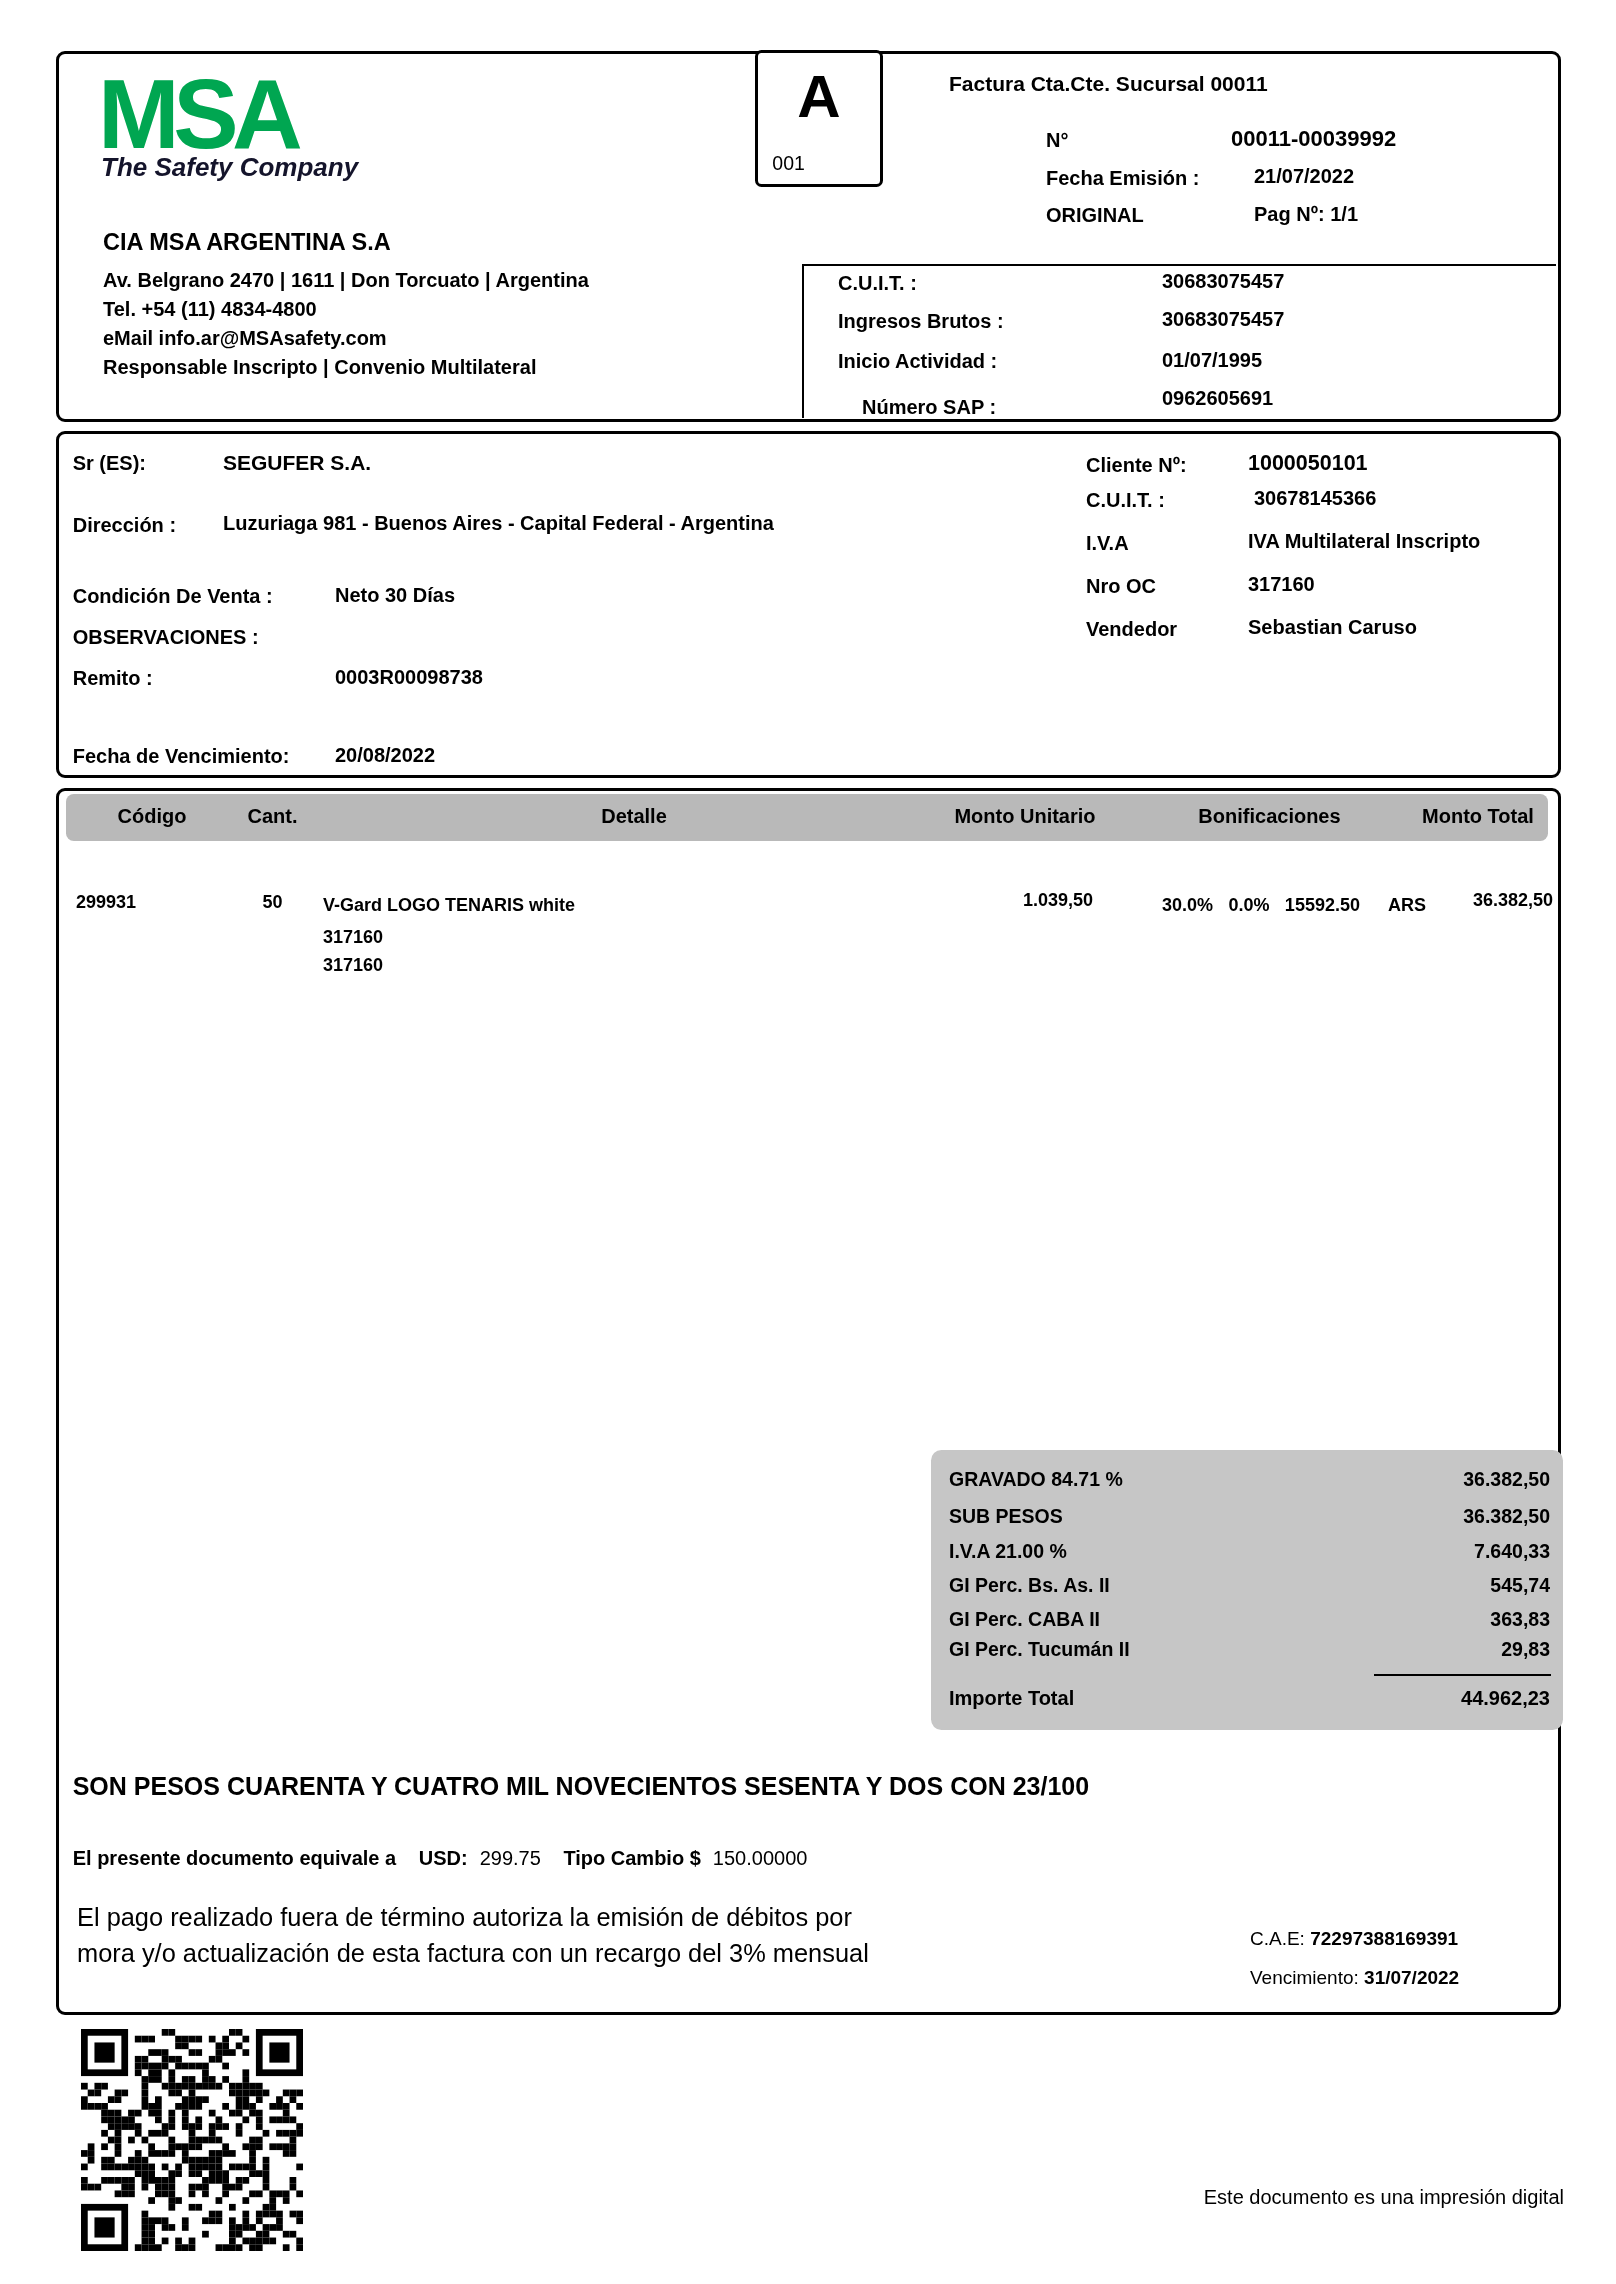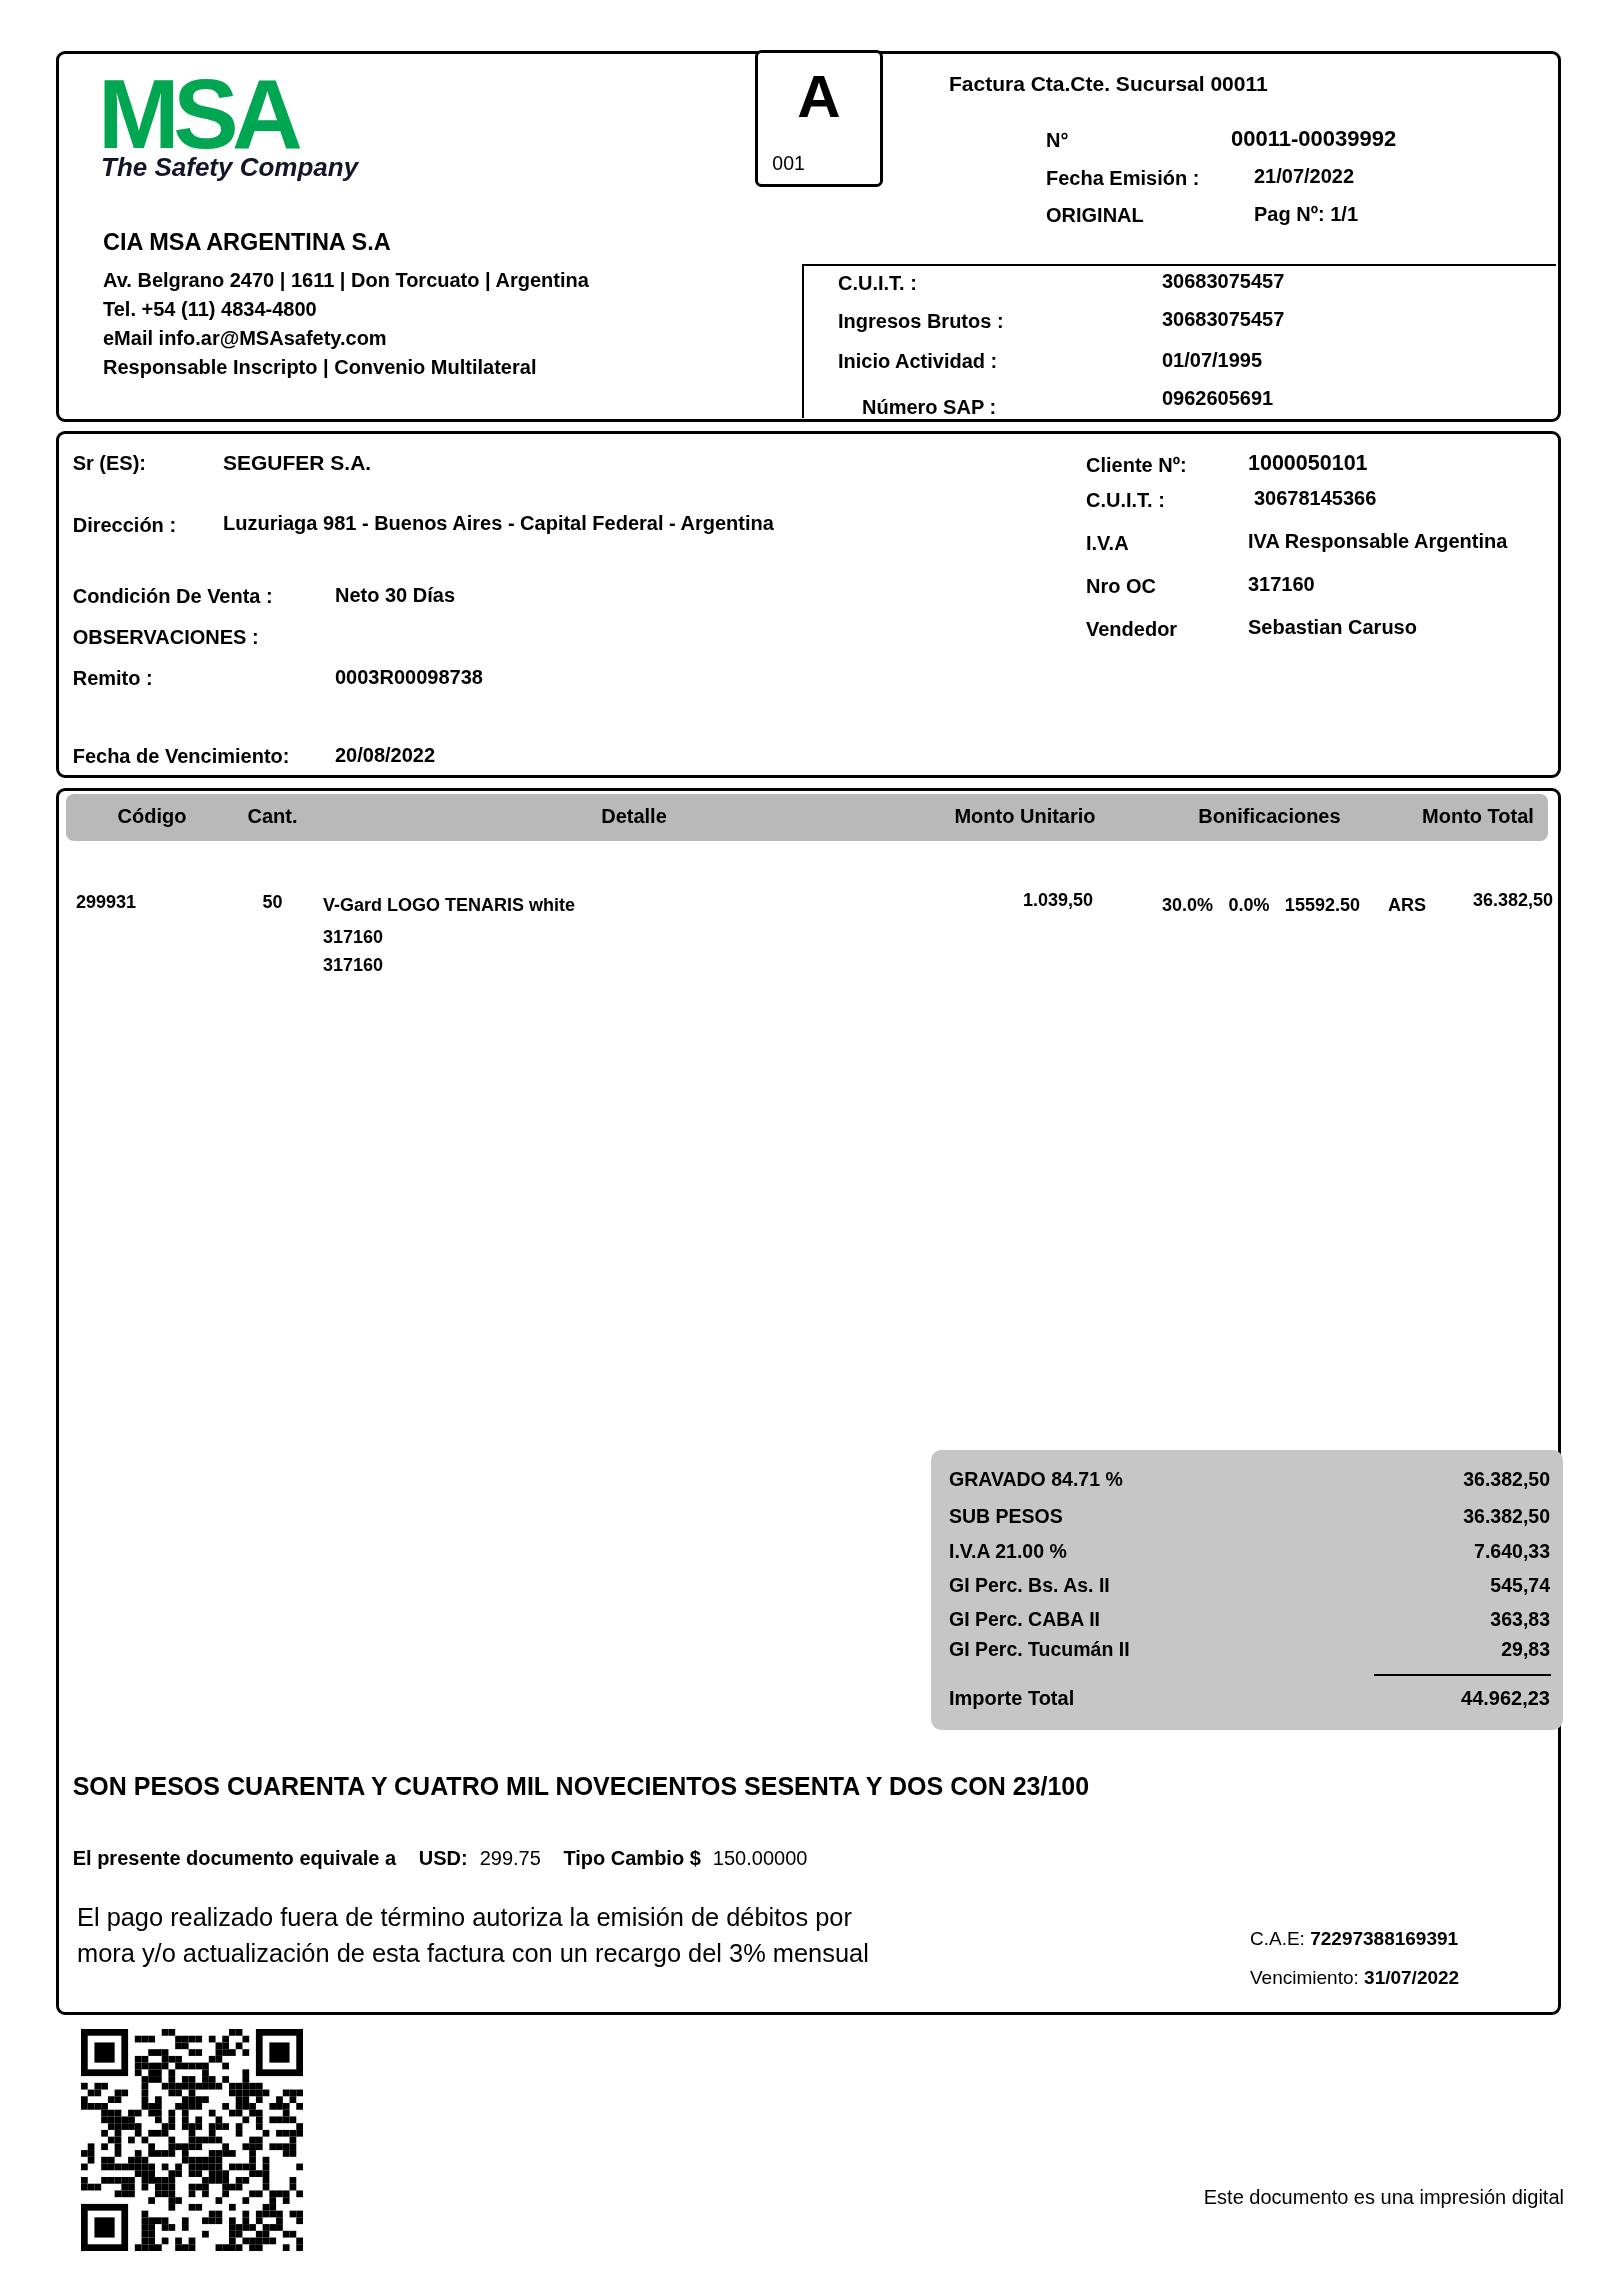--- a/index.html
+++ b/index.html
@@ -105,21 +105,21 @@
     <div class="abs lbl" style="left:1027px; top:19.5px;">Cliente Nº:</div>
     <div class="abs b" style="left:1189px; top:17px; font-size:21.5px;">1000050101</div>
 
     <div class="abs lbl" style="left:1027px; top:55px;">C.U.I.T. :</div>
     <div class="abs val" style="left:1195px; top:53px;">30678145366</div>
 
     <div class="abs lbl" style="left:13.7px; top:80px;">Dirección :</div>
     <div class="abs val" style="left:164px; top:78px;">Luzuriaga 981 - Buenos Aires - Capital Federal - Argentina</div>
 
     <div class="abs lbl" style="left:1027px; top:98px;">I.V.A</div>
-    <div class="abs val" style="left:1189px; top:96px;">IVA Responsable Argentina</div>
+    <div class="abs val" style="left:1189px; top:96px;">IVA Multilateral Inscripto</div>
 
     <div class="abs lbl" style="left:13.7px; top:151px;">Condición De Venta :</div>
     <div class="abs val" style="left:276px; top:150px;">Neto 30 Días</div>
 
     <div class="abs lbl" style="left:1027px; top:141px;">Nro OC</div>
     <div class="abs val" style="left:1189px; top:139px;">317160</div>
 
     <div class="abs lbl" style="left:13.7px; top:192px;">OBSERVACIONES :</div>
 
     <div class="abs lbl" style="left:1027px; top:184px;">Vendedor</div>

